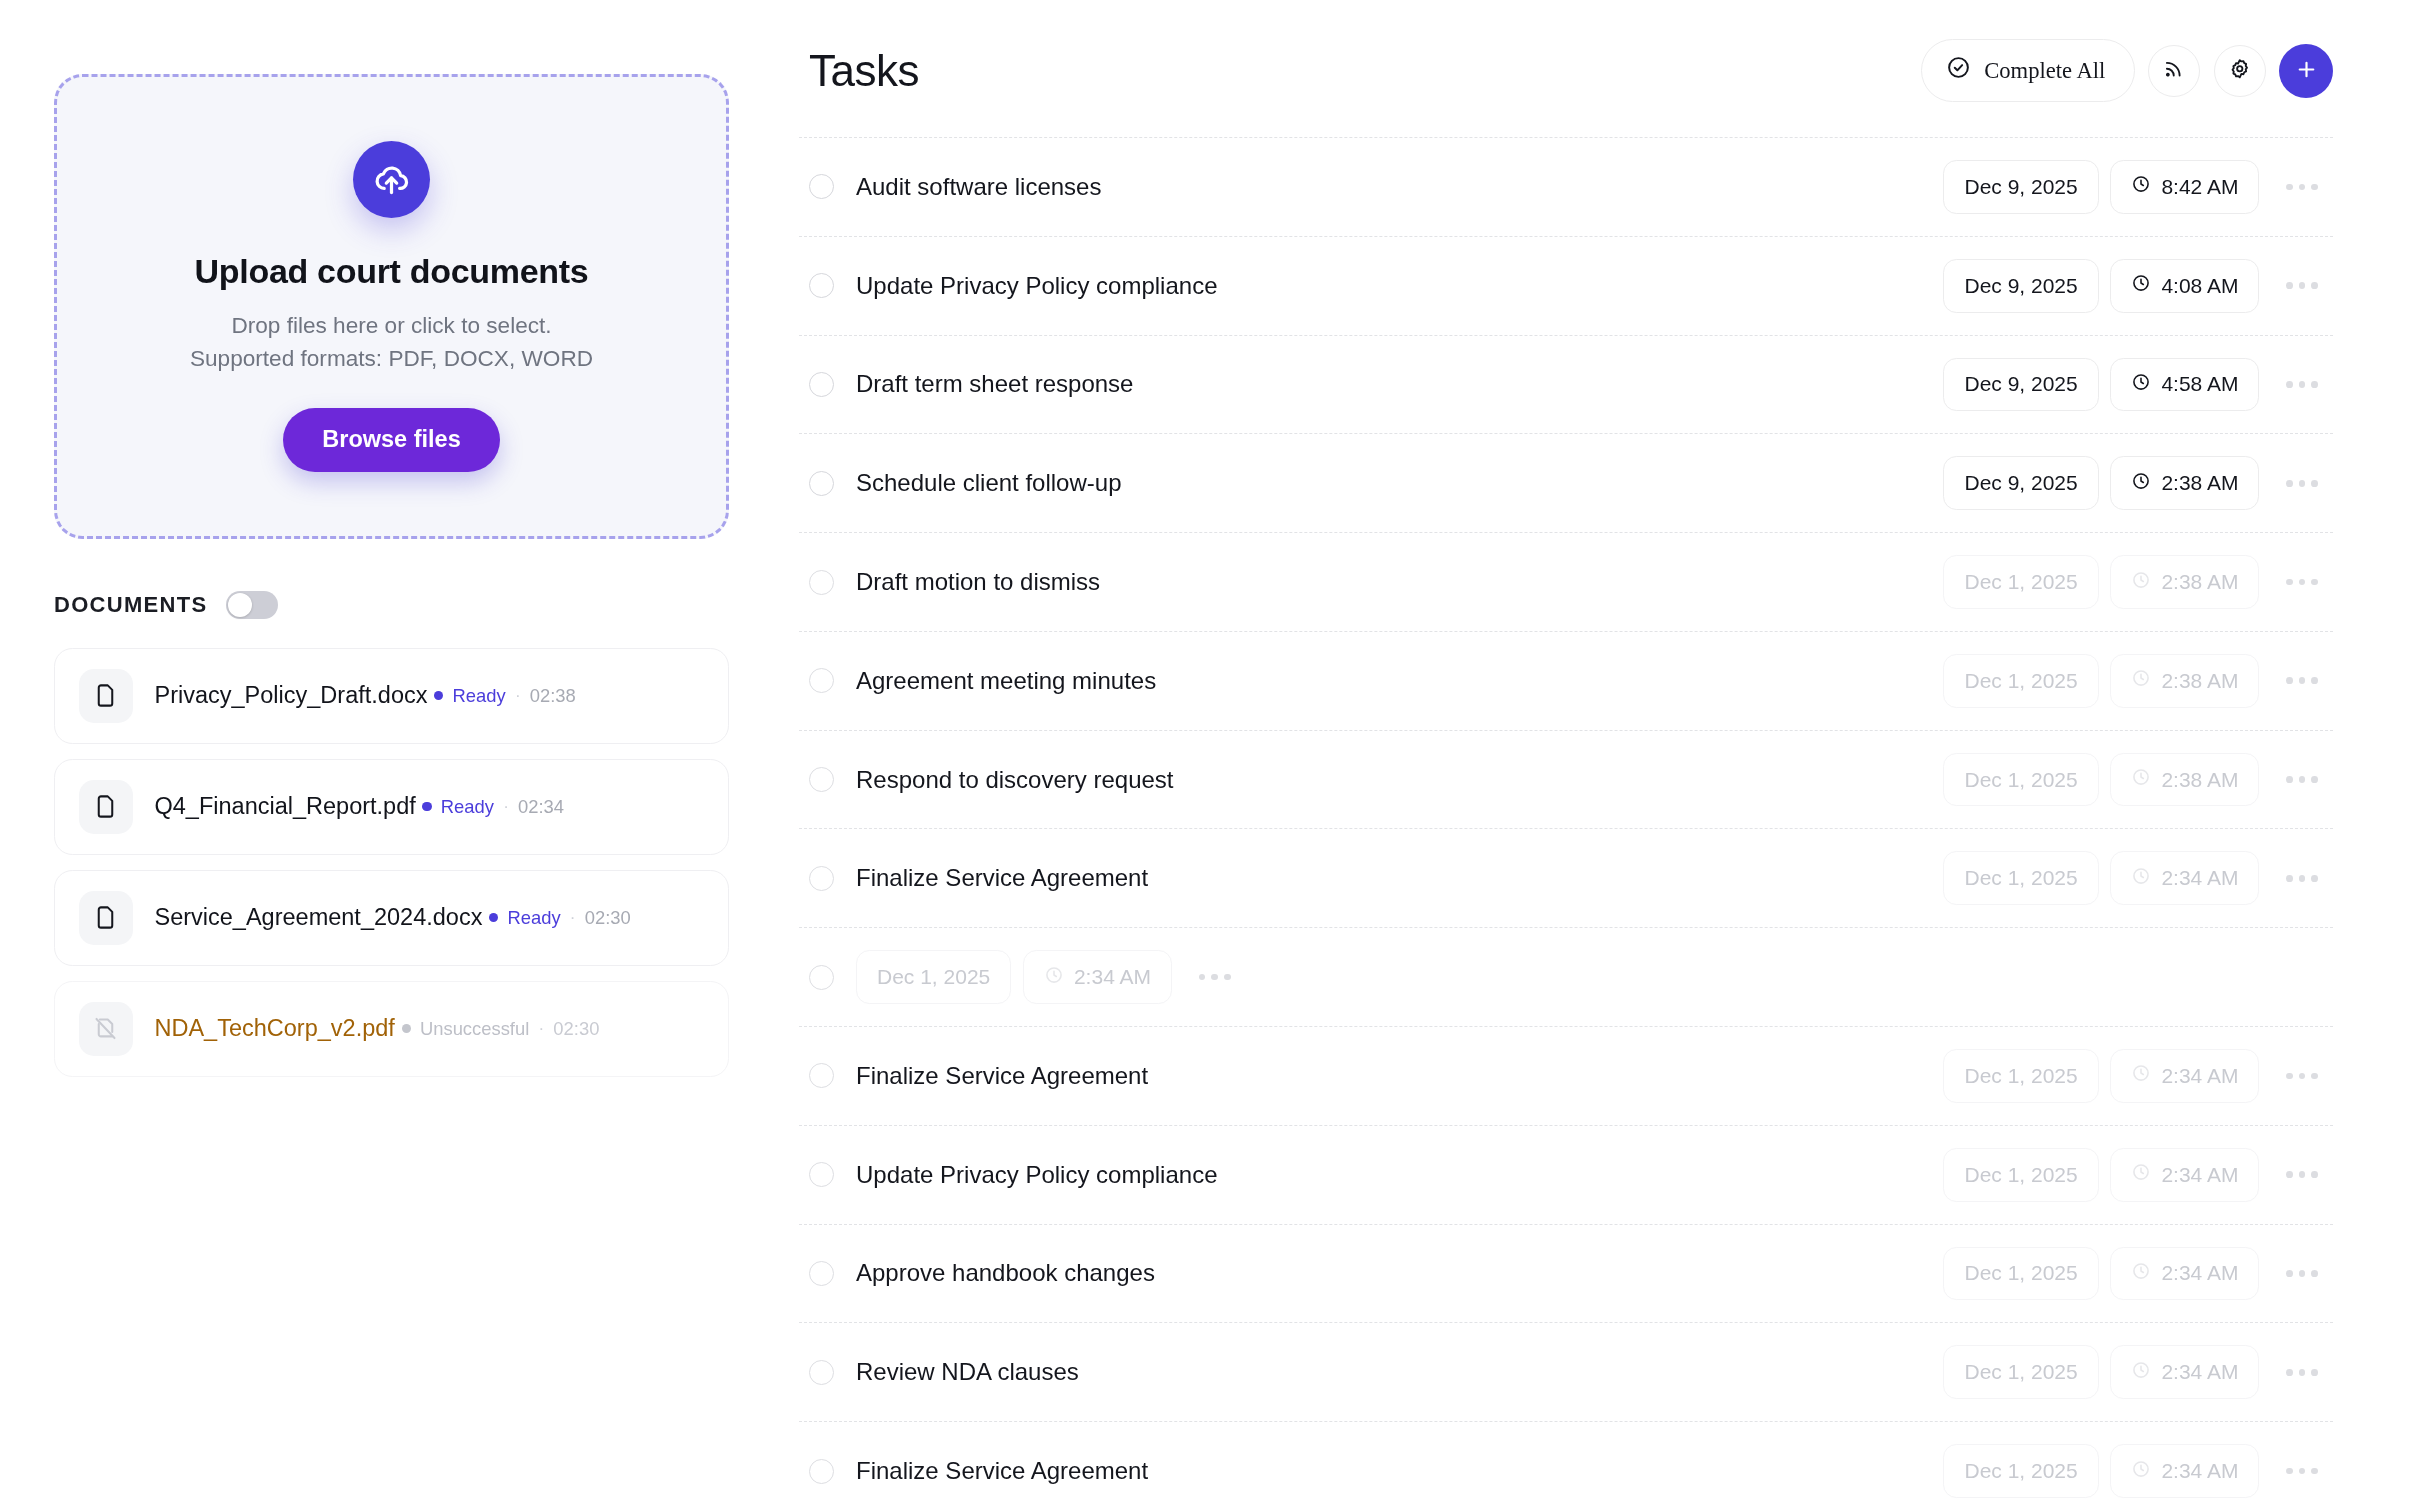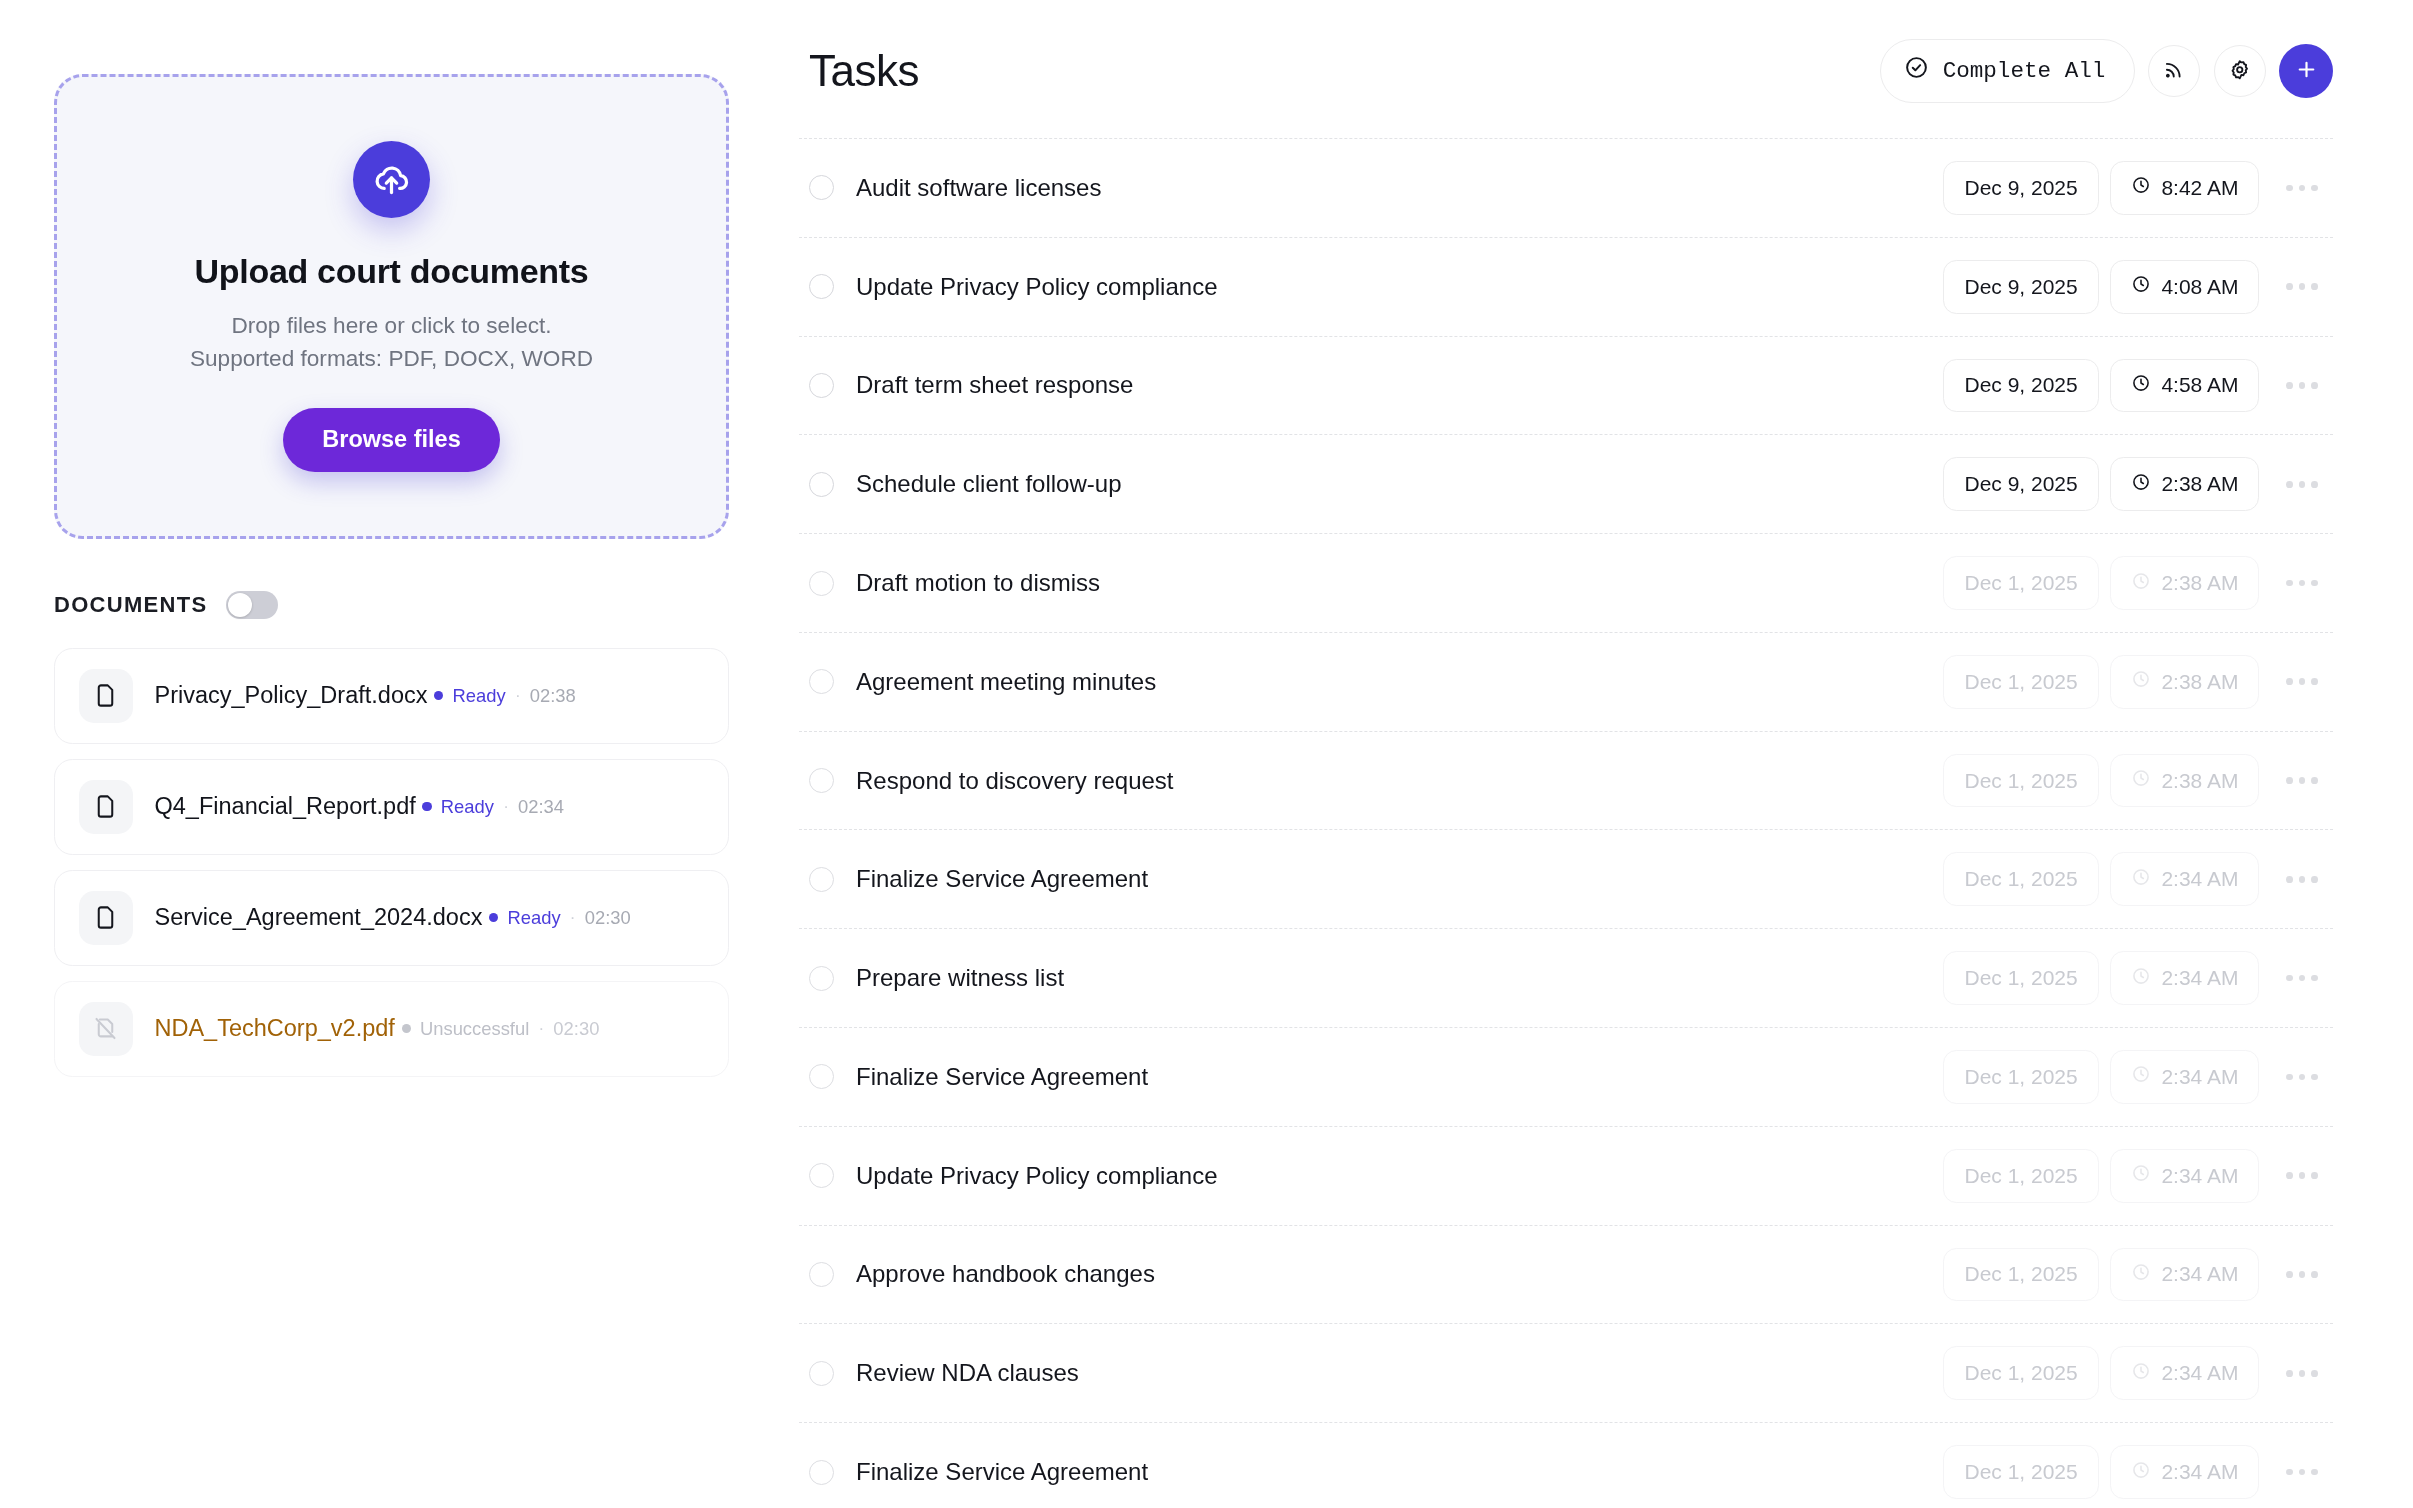--- a/index.html
+++ b/index.html
@@ -190,21 +190,21 @@
   .complete-all {
     display: flex;
     align-items: center;
     gap: 13.4px;
     border: 1.7px solid #ececed;
     border-radius: 837px;
     background: #ffffff;
     padding: 15px 28.5px 15px 23.5px;
     font-size: 22.6px;
     color: #14161d;
-    font-family: Liberation Mono, monospace;
+    font-family: Liberation Serif, serif;
     cursor: pointer;
   }
   .complete-all svg { width: 25px; height: 25px; flex-shrink: 0; }
 
   .icon-btn {
     width: 52px; height: 52px;
     border-radius: 50%;
     border: 1.7px solid #ececed;
     background: #ffffff;
     display: flex; align-items: center; justify-content: center;
@@ -599,21 +599,20 @@
             </div>
             <button class="more-btn">
               <span class="dot"></span>
               <span class="dot"></span>
               <span class="dot"></span>
             </button>
           </div>
         </div>
         <div class="task-row dim">
           <div class="task-check"></div>
-          <div class="task-label">Prepare witness list</div>
           <div class="chip-group">
             <div class="chip date-chip">
               <span>Dec 1, 2025</span>
             </div>
             <div class="chip time-chip">
               <span><svg viewBox="0 0 24 24" fill="none" stroke="currentColor" stroke-width="1.9" stroke-linecap="round" stroke-linejoin="round">
                   <circle cx="12" cy="12" r="8.5"></circle>
                   <path d="M12 7.6V12l2.8 1.8"></path>
                 </svg></span>
               <span>2:34 AM</span>

